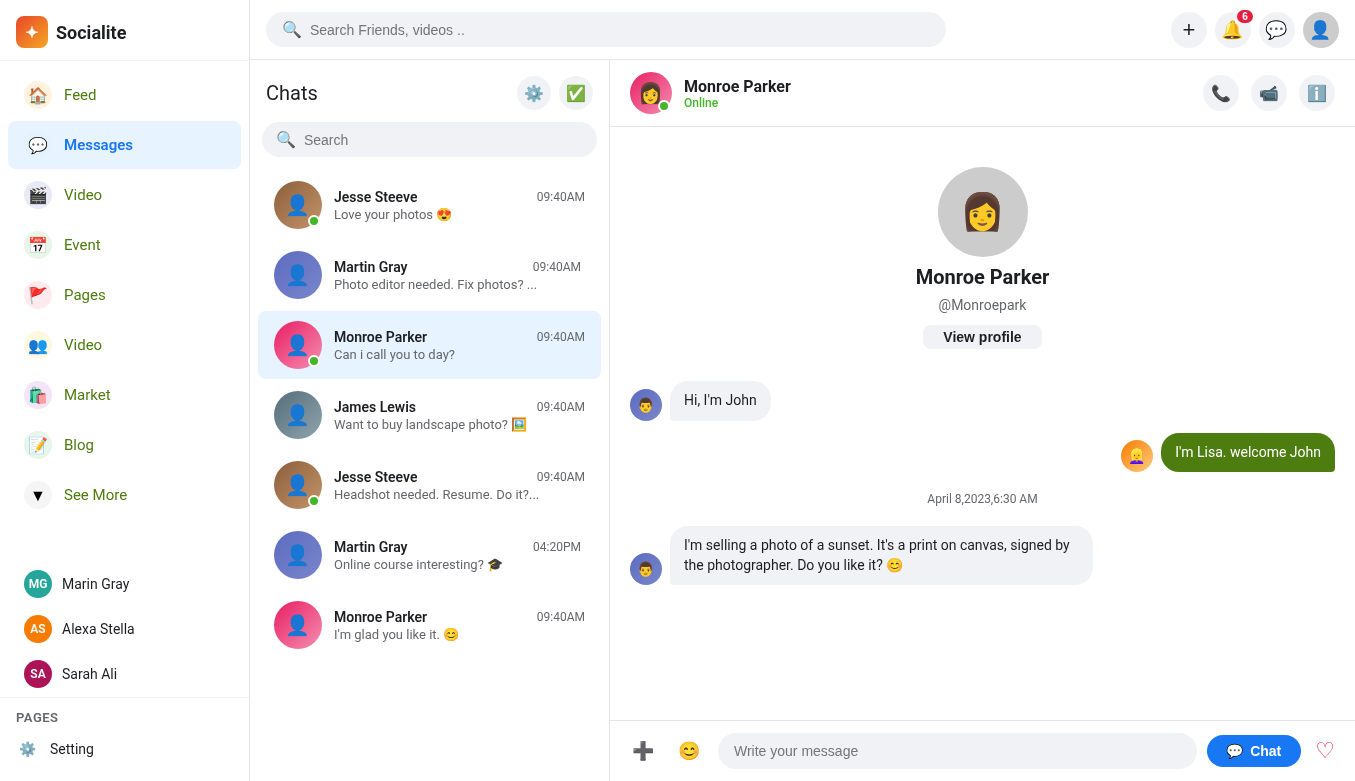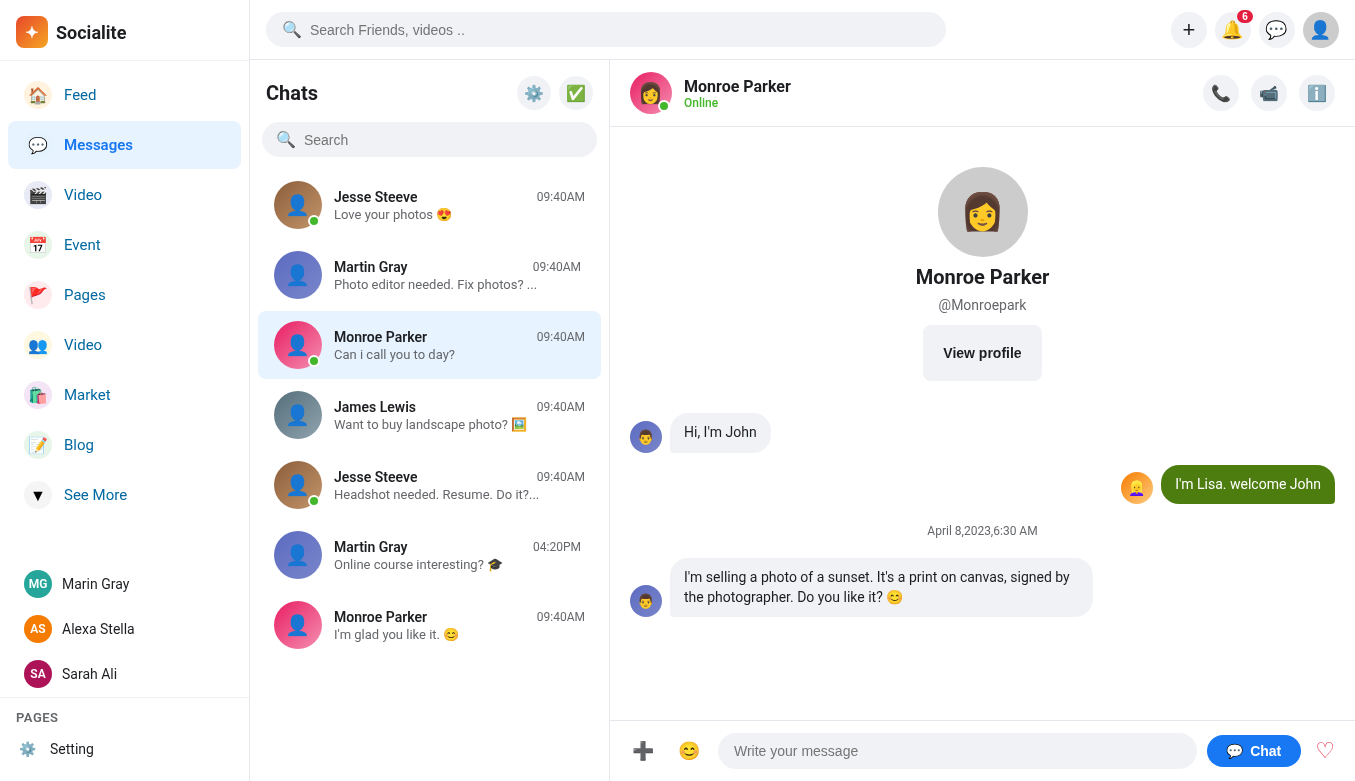--- a/index.html
+++ b/index.html
@@ -8,21 +8,21 @@
     
     .sidebar { width: 250px; background: #fff; display: flex; flex-direction: column; border-right: 1px solid #e4e6eb; height: 100%; flex-shrink: 0; }
     .sidebar-header { display: flex; align-items: center; gap: 8px; padding: 16px 16px 12px; border-bottom: 1px solid #f0f2f5; }
     .logo-icon { width: 32px; height: 32px; background: linear-gradient(135deg, #e8472a, #f5a623); border-radius: 8px; display: flex; align-items: center; justify-content: center; color: white; font-size: 16px; font-weight: bold; }
     .logo-text { font-size: 18px; font-weight: 700; color: #1c1e21; }
     .nav-list { list-style: none; padding: 8px 0; flex: 1; overflow-y: auto; }
     .nav-item { display: flex; align-items: center; gap: 12px; padding: 10px 16px; cursor: pointer; border-radius: 8px; margin: 2px 8px; transition: background 0.15s; }
     .nav-item.active { background: #e7f3ff; }
     .nav-item.active .nav-label { color: #1877f2; font-weight: 600; }
     .nav-icon { width: 28px; height: 28px; border-radius: 50%; display: flex; align-items: center; justify-content: center; font-size: 16px; flex-shrink: 0; }
-    .nav-label { font-size: 15px; color: #0369a1; }
+    .nav-label { font-size: 15px; color: #4d7c0f; }
     .nav-icon.feed { background: #fff3e0; }
     .nav-icon.messages { background: #e3f2fd; }
     .nav-icon.video { background: #e8eaf6; }
     .nav-icon.event { background: #e8f5e9; }
     .nav-icon.pages { background: #ffebee; }
     .nav-icon.groups { background: #fff8e1; }
     .nav-icon.market { background: #f3e5f5; }
     .nav-icon.blog { background: #e8f5e9; }
     .nav-icon.seemore { background: #f5f5f5; }
     .section-label { font-size: 13px; font-weight: 600; color: #65676b; padding: 8px 16px 4px; text-transform: uppercase; letter-spacing: 0.5px; }
@@ -44,21 +44,21 @@
     .topbar-btn.plus { font-size: 22px; }
     .badge { position: absolute; top: -2px; right: -2px; background: #e41e3f; color: white; font-size: 10px; font-weight: 700; border-radius: 10px; padding: 1px 4px; min-width: 16px; text-align: center; }
     .topbar-avatar { width: 36px; height: 36px; border-radius: 50%; background: #ccc; overflow: hidden; cursor: pointer; display: flex; align-items: center; justify-content: center; font-size: 18px; }
 
     
     .main-content { position: absolute; top: 60px; left: 250px; right: 0; bottom: 0; display: flex; }
 
     
     .chats-panel { width: 360px; background: #fff; border-right: 1px solid #e4e6eb; display: flex; flex-direction: column; flex-shrink: 0; }
     .chats-header { display: flex; align-items: center; justify-content: space-between; padding: 16px 16px 12px; }
-    .chats-title { font-size: 20px; font-weight: 700; color: #1c1e21; }
+    .chats-title { font-size: 20px; font-weight: 400; color: #1c1e21; }
     .chats-actions { display: flex; gap: 8px; }
     .chats-action-btn { width: 34px; height: 34px; border-radius: 50%; background: #f0f2f5; border: none; cursor: pointer; display: flex; align-items: center; justify-content: center; color: #65676b; font-size: 16px; }
     .chats-search { padding: 0 12px 12px; }
     .chats-search-inner { display: flex; align-items: center; background: #f0f2f5; border-radius: 20px; padding: 8px 14px; gap: 8px; }
     .chats-search-inner input { background: none; border: none; outline: none; font-size: 14px; color: #1c1e21; width: 100%; }
     .chats-list { overflow-y: auto; flex: 1; position: relative; }
     .chat-item { display: flex; align-items: center; gap: 12px; padding: 10px 16px; cursor: pointer; border-radius: 8px; margin: 2px 8px; transition: background 0.15s; }
     .chat-item.active { background: #e7f3ff; }
     .chat-avatar-wrap { position: relative; flex-shrink: 0; }
     .chat-avatar { width: 48px; height: 48px; border-radius: 50%; background: #ccc; object-fit: cover; display: flex; align-items: center; justify-content: center; font-size: 20px; overflow: hidden; }
@@ -78,21 +78,21 @@
     .chat-header-info { flex: 1; }
     .chat-header-name { font-size: 16px; font-weight: 700; color: #1c1e21; }
     .chat-header-status { font-size: 12px; color: #42b72a; font-weight: 500; }
     .chat-header-actions { display: flex; gap: 12px; margin-left: auto; }
     .header-action-btn { width: 36px; height: 36px; border-radius: 50%; background: #f0f2f5; border: none; cursor: pointer; display: flex; align-items: center; justify-content: center; color: #65676b; font-size: 16px; }
     .chat-messages { flex: 1; overflow-y: auto; padding: 20px; display: flex; flex-direction: column; gap: 12px; }
     .profile-card { display: flex; flex-direction: column; align-items: center; gap: 8px; padding: 20px; }
     .profile-card-avatar { width: 90px; height: 90px; border-radius: 50%; background: #ccc; overflow: hidden; display: flex; align-items: center; justify-content: center; font-size: 36px; }
     .profile-card-name { font-size: 20px; font-weight: 700; color: #1c1e21; }
     .profile-card-handle { font-size: 14px; color: #65676b; }
-    .view-profile-btn { background: #f0f2f5; border: none; border-radius: 8px; padding: 20px 20px; font-size: 14px; font-weight: 600; color: #1c1e21; cursor: pointer; margin-top: 4px; }
+    .view-profile-btn { background: #f0f2f5; border: none; border-radius: 8px; padding: 4px 20px; font-size: 14px; font-weight: 600; color: #1c1e21; cursor: pointer; margin-top: 4px; }
     .msg-row { display: flex; align-items: flex-end; gap: 8px; }
     .msg-row.sent { flex-direction: row-reverse; }
     .msg-avatar { width: 32px; height: 32px; border-radius: 50%; background: #ccc; flex-shrink: 0; overflow: hidden; display: flex; align-items: center; justify-content: center; font-size: 14px; }
     .msg-bubble { max-width: 60%; padding: 10px 14px; border-radius: 18px; font-size: 14px; line-height: 1.4; }
     .msg-bubble.received { background: #f0f2f5; color: #1c1e21; border-bottom-left-radius: 4px; }
     .msg-bubble.sent { background: #4d7c0f; color: #fff; border-bottom-right-radius: 4px; }
     .date-divider { text-align: center; font-size: 12px; color: #65676b; margin: 8px 0; }
     .chat-input-area { display: flex; align-items: center; gap: 10px; padding: 12px 16px; border-top: 1px solid #e4e6eb; }
     .input-action-btn { width: 36px; height: 36px; border-radius: 50%; border: none; cursor: pointer; display: flex; align-items: center; justify-content: center; font-size: 18px; background: none; color: #1877f2; }
     .message-input { flex: 1; background: #f0f2f5; border: none; border-radius: 20px; padding: 10px 16px; font-size: 14px; outline: none; color: #1c1e21; }

